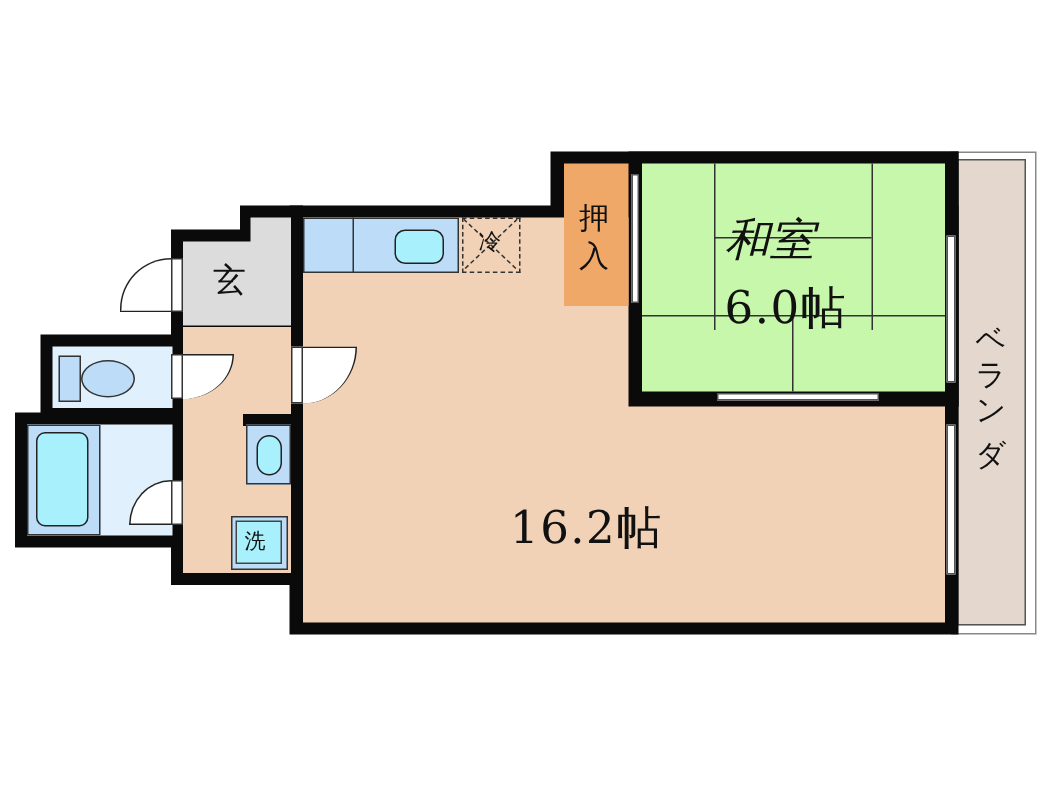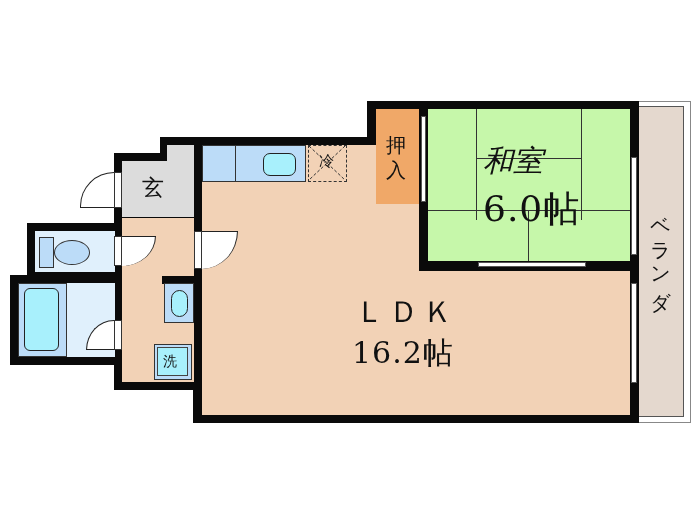--- a/index.html
+++ b/index.html
@@ -108,19 +108,18 @@
 
   <div class="abs" style="left:194px;top:231px;width:8px;height:38px;background:#fff;border:1px solid #333;"></div>
   <div class="abs" style="left:202px;top:231px;width:36px;height:38px;border-top:1px solid #222;border-right:1px solid #222;border-bottom-right-radius:36px 38px;background:#fff;"></div>
 
   <span class="abs label sans" style="left:142px;top:177px;font-size:22px;">玄</span>
 
   <span class="abs label sans" style="left:386px;top:135px;font-size:20px;">押</span>
   <span class="abs label sans" style="left:386px;top:160px;font-size:20px;">入</span>
 
   <span class="abs label" style="left:483px;top:146px;font-size:30px;font-style:italic;">和室</span>
-  <span class="abs label" style="left:483px;top:191px;font-size:36px;letter-spacing:1px;">6.0帖</span>
+  <span class="abs label" style="left:483px;top:191px;font-size:30px;letter-spacing:1px;">6.0帖</span>
 
-  <span class="abs label" style="left:355px;top:297px;font-size:30px;letter-spacing:4px;">ＬＤＫ</span>
-  <span class="abs label" style="left:352px;top:338px;font-size:30px;letter-spacing:1px;">16.2帖</span>
+  <span class="abs label" style="left:340px;top:338px;font-size:30px;letter-spacing:1px;">16.2帖</span>
 
   <span class="abs label sans" style="left:651px;top:203px;font-size:20px;writing-mode:vertical-rl;letter-spacing:2px;">ベランダ</span>
 </div>
 
 </body></html>

